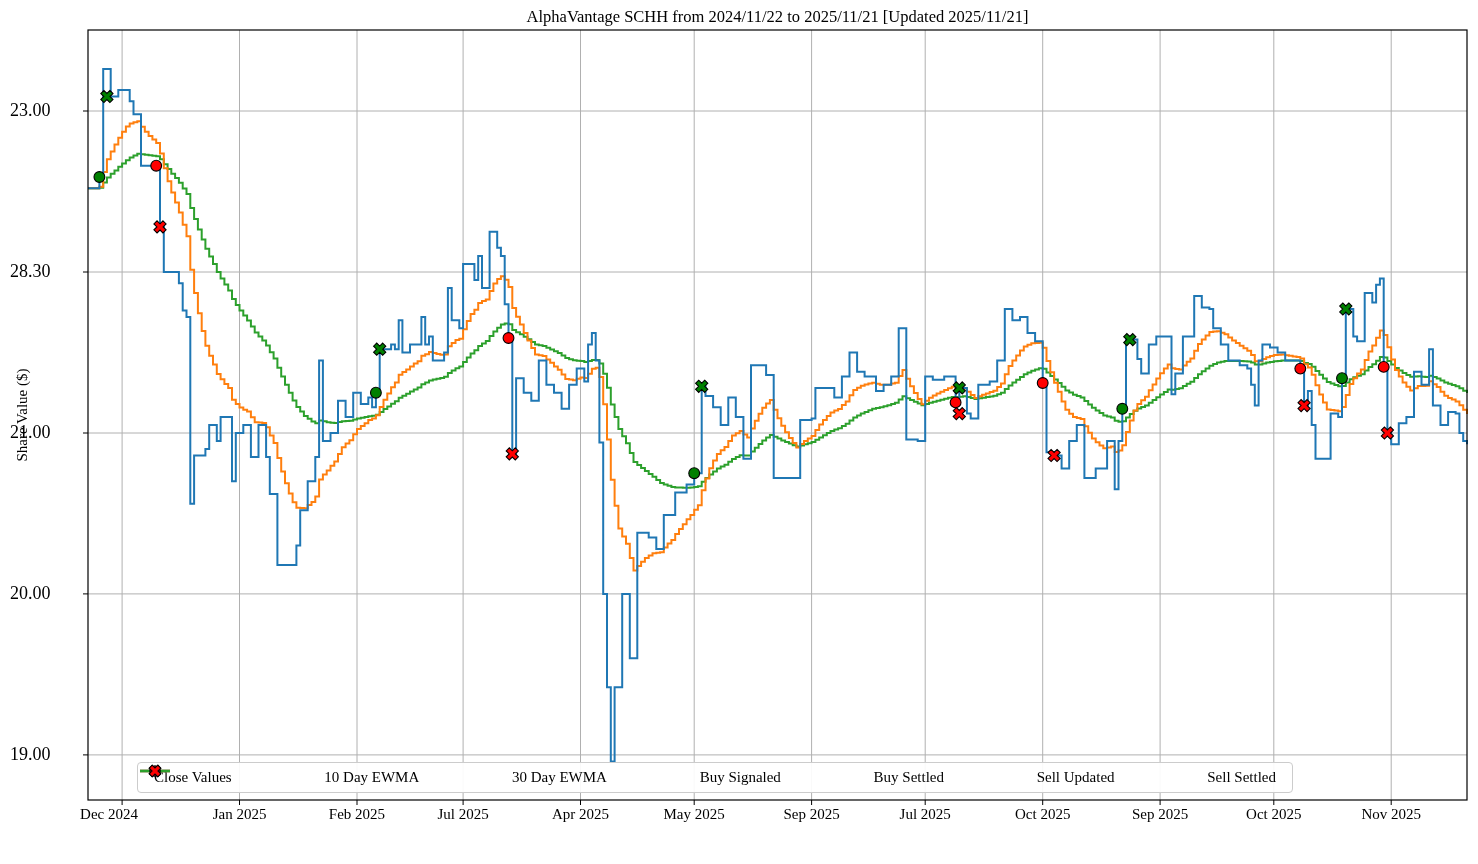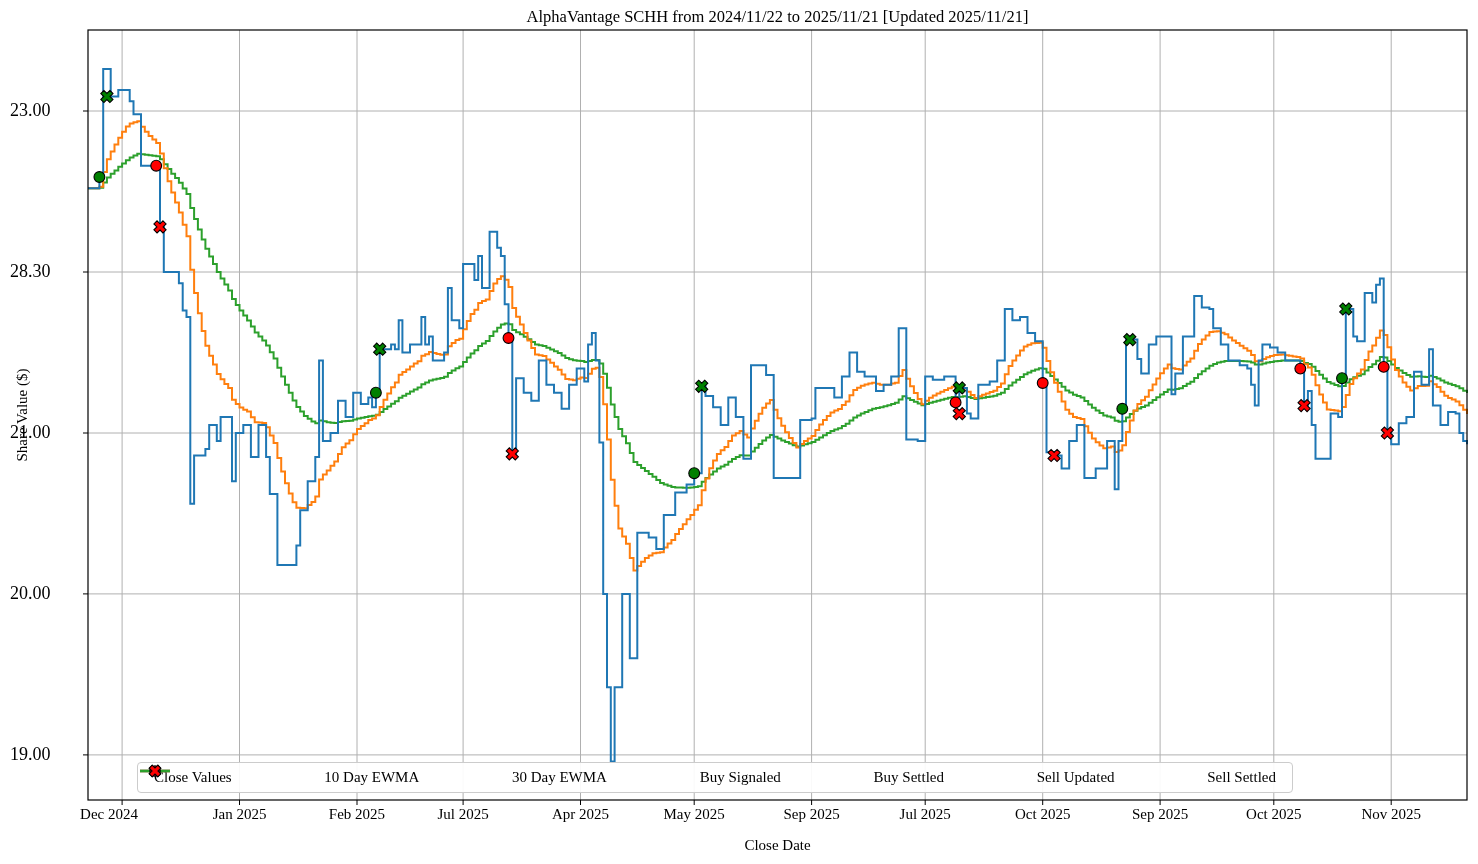--- a/index.html
+++ b/index.html
@@ -83,21 +83,20 @@
       <path d="M -2.2,-6.4 H 2.2 V -2.2 H 6.4 V 2.2 H 2.2 V 6.4 H -2.2 V 2.2 H -6.4 V -2.2 H -2.2 Z" fill="#ff0000" stroke="#000" stroke-width="1.1" transform="translate(160.0,226.9) rotate(45)"></path>
       <path d="M -2.2,-6.4 H 2.2 V -2.2 H 6.4 V 2.2 H 2.2 V 6.4 H -2.2 V 2.2 H -6.4 V -2.2 H -2.2 Z" fill="#ff0000" stroke="#000" stroke-width="1.1" transform="translate(512.3,453.9) rotate(45)"></path>
       <path d="M -2.2,-6.4 H 2.2 V -2.2 H 6.4 V 2.2 H 2.2 V 6.4 H -2.2 V 2.2 H -6.4 V -2.2 H -2.2 Z" fill="#ff0000" stroke="#000" stroke-width="1.1" transform="translate(959.3,413.6) rotate(45)"></path>
       <path d="M -2.2,-6.4 H 2.2 V -2.2 H 6.4 V 2.2 H 2.2 V 6.4 H -2.2 V 2.2 H -6.4 V -2.2 H -2.2 Z" fill="#ff0000" stroke="#000" stroke-width="1.1" transform="translate(1054.1,455.5) rotate(45)"></path>
       <path d="M -2.2,-6.4 H 2.2 V -2.2 H 6.4 V 2.2 H 2.2 V 6.4 H -2.2 V 2.2 H -6.4 V -2.2 H -2.2 Z" fill="#ff0000" stroke="#000" stroke-width="1.1" transform="translate(1304.1,405.6) rotate(45)"></path>
       <path d="M -2.2,-6.4 H 2.2 V -2.2 H 6.4 V 2.2 H 2.2 V 6.4 H -2.2 V 2.2 H -6.4 V -2.2 H -2.2 Z" fill="#ff0000" stroke="#000" stroke-width="1.1" transform="translate(1387.4,433.0) rotate(45)"></path>
       <rect x="88" y="30" width="1379" height="770" fill="none" stroke="#000000" stroke-width="1.2"></rect>
     </svg>
   <div class="title">AlphaVantage SCHH from 2024/11/22 to 2025/11/21 [Updated 2025/11/21]</div>
   <div class="ylabel">Share Value ($)</div>
-  <div class="xlabel">Close Date</div>
   <div id="yticks">
       <div class="ytick" style="top: 747.424px;">19.00</div>
       <div class="ytick" style="top: 586.437px;">20.00</div>
       <div class="ytick" style="top: 425.45px;">21.00</div>
       <div class="ytick" style="top: 264.463px;">28.30</div>
       <div class="ytick" style="top: 103.476px;">23.00</div>
     </div>
   <div id="xticks">
       <div class="xtick" style="left: 49px;">Dec 2024</div>
       <div class="xtick" style="left: 179.538px;">Jan 2025</div>

